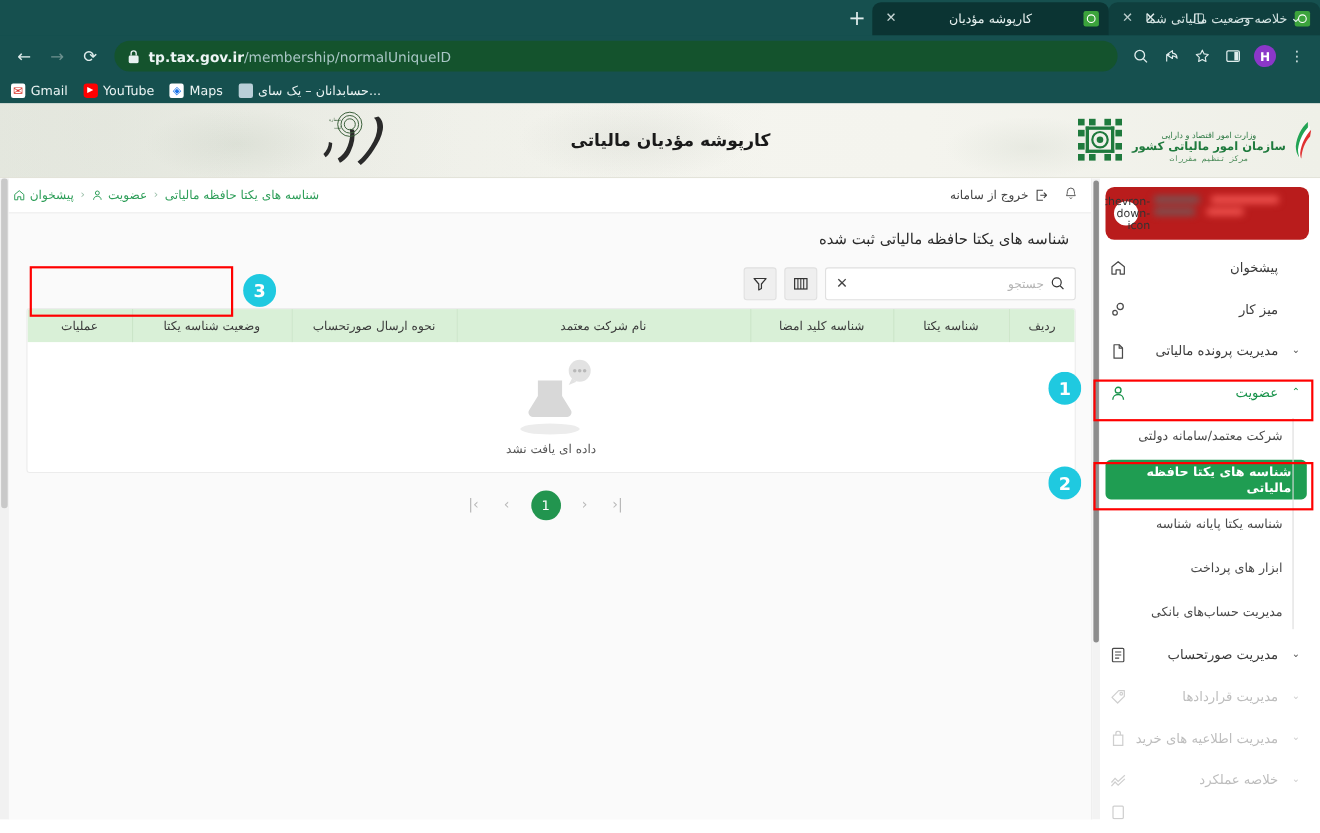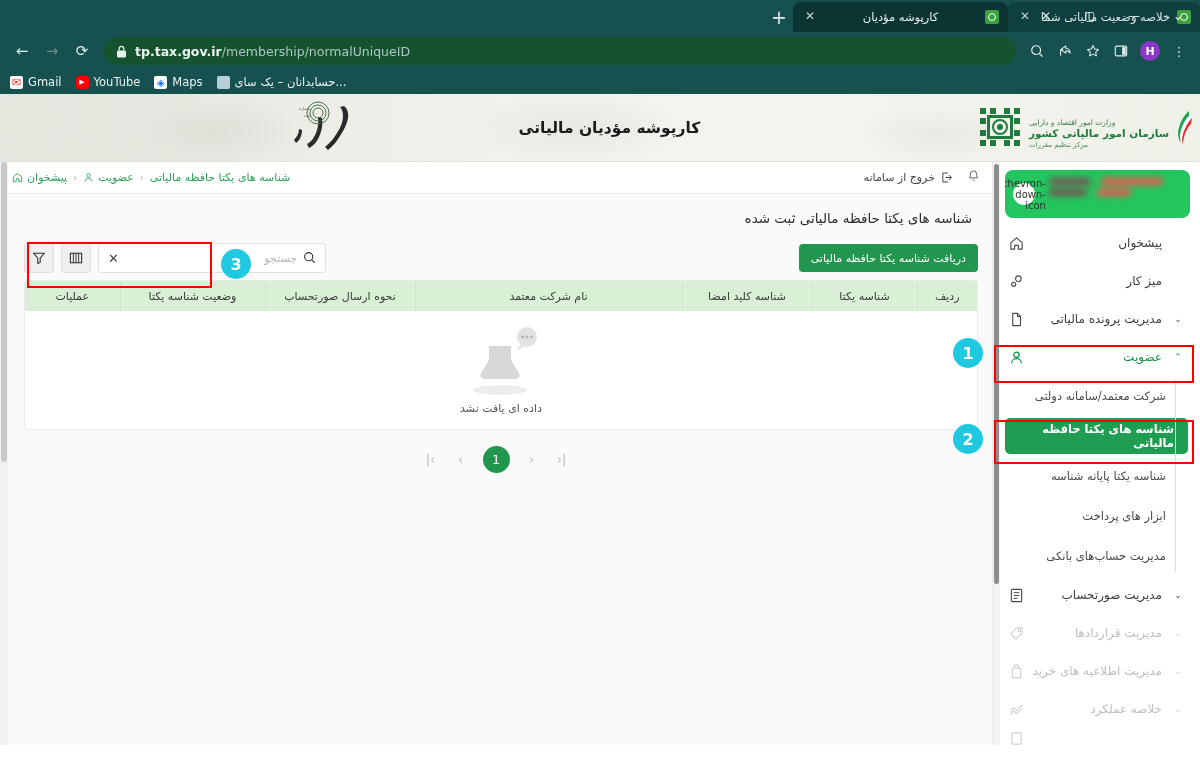--- a/index.html
+++ b/index.html
@@ -122,25 +122,25 @@
   }
   .hdr-right {
     position: absolute; right: 8px; top: 50%; transform: translateY(-50%);
     display: flex; align-items: center; gap: 7px; z-index: 3;
   }
   .org-emblem {
     width: 44px; height: 42px; flex: 0 0 44px; position: relative;
   }
   .org-emblem svg { display: block; }
   .org-text {
-    text-align: left; line-height: 1.32; color: #1f7a3d; direction: rtl; margin-top: 13px;
+    text-align: center; line-height: 1.32; color: #1f7a3d; direction: rtl; margin-top: 13px;
   }
   .org-l1 { font-size: 7.5px; color: #2f7a45; }
   .org-l2 { font-size: 10.5px; font-weight: 700; color: #1f7a3d; }
-  .org-l3 { font-size: 7px; color: #4a8a58; }
+  .org-l3 { font-size: 7px; color: #4a8a58; font-family: Liberation Mono, monospace; }
   .flag-swoosh { width: 16px; height: 34px; flex: 0 0 16px; }
 
   .hdr-center {
     position: absolute; left: 0; right: 0; text-align: center; z-index: 2; padding-left: 19px;
   }
   .hdr-title {
     font-size: 15.5px; font-weight: 700; color: #1a1a1a; direction: rtl;
   }
   .tolid-logo {
     position: absolute; left: 282px; top: 50%; transform: translateY(-50%);
@@ -152,21 +152,21 @@
 
   
   .sidebar {
     width: 208px; flex: 0 0 208px; background: #ffffff; height: 583px;
     position: relative; overflow: hidden; border-left: 1px solid #e9e9e9;
   }
   .sb-scroll { position: relative; padding-bottom: 8px; }
 
   .profile-card {
     margin: 8px 10px 6px 12px; height: 48px; border-radius: 8px;
-    background: #22c55e; position: relative; overflow: hidden;
+    background: #b91c1c; position: relative; overflow: hidden;
     display: flex; align-items: center;
   }
   .profile-blur {
     position: absolute; right: 8px; top: 8px; left: 44px; bottom: 8px;
     display: flex; flex-direction: column; gap: 4px; align-items: flex-end;
     filter: blur(3.2px);
   }
   .pb-row { display: flex; gap: 10px; justify-content: flex-end; width: 100%; }
   .pb-bar { height: 7px; border-radius: 3px; }
   .pb-red { background: #f0534f; }
@@ -660,23 +660,20 @@
           <svg width="11" height="11" viewBox="0 0 16 16">
               <path d="M8 2l6 5v7H10v-4H6v4H2V7z" fill="none" stroke="#2e9e59" stroke-width="1.3" stroke-linejoin="round"></path>
             </svg>
         </span>
       </div>
     </div>
 
     <div class="page-title">شناسه های یکتا حافظه مالیاتی ثبت شده</div>
 
     <div class="toolbar-row">
-      <div class="tools-right">
-        <button class="btn-primary">دریافت شناسه یکتا حافظه مالیاتی</button>
-      </div>
 
       <div class="tools-left">
         <div class="icon-sq">
           <svg width="14" height="14" viewBox="0 0 16 16">
               <path d="M1.8 2.5h12.4L9.4 8.2v4.6l-2.8 1.6V8.2z" fill="none" stroke="#333" stroke-width="1.25" stroke-linejoin="round"></path>
             </svg>
         </div>
         <div class="icon-sq">
           <svg width="14" height="14" viewBox="0 0 16 16">
               <rect x="1.6" y="2.6" width="12.8" height="10.8" fill="none" stroke="#333" stroke-width="1.25"></rect>

